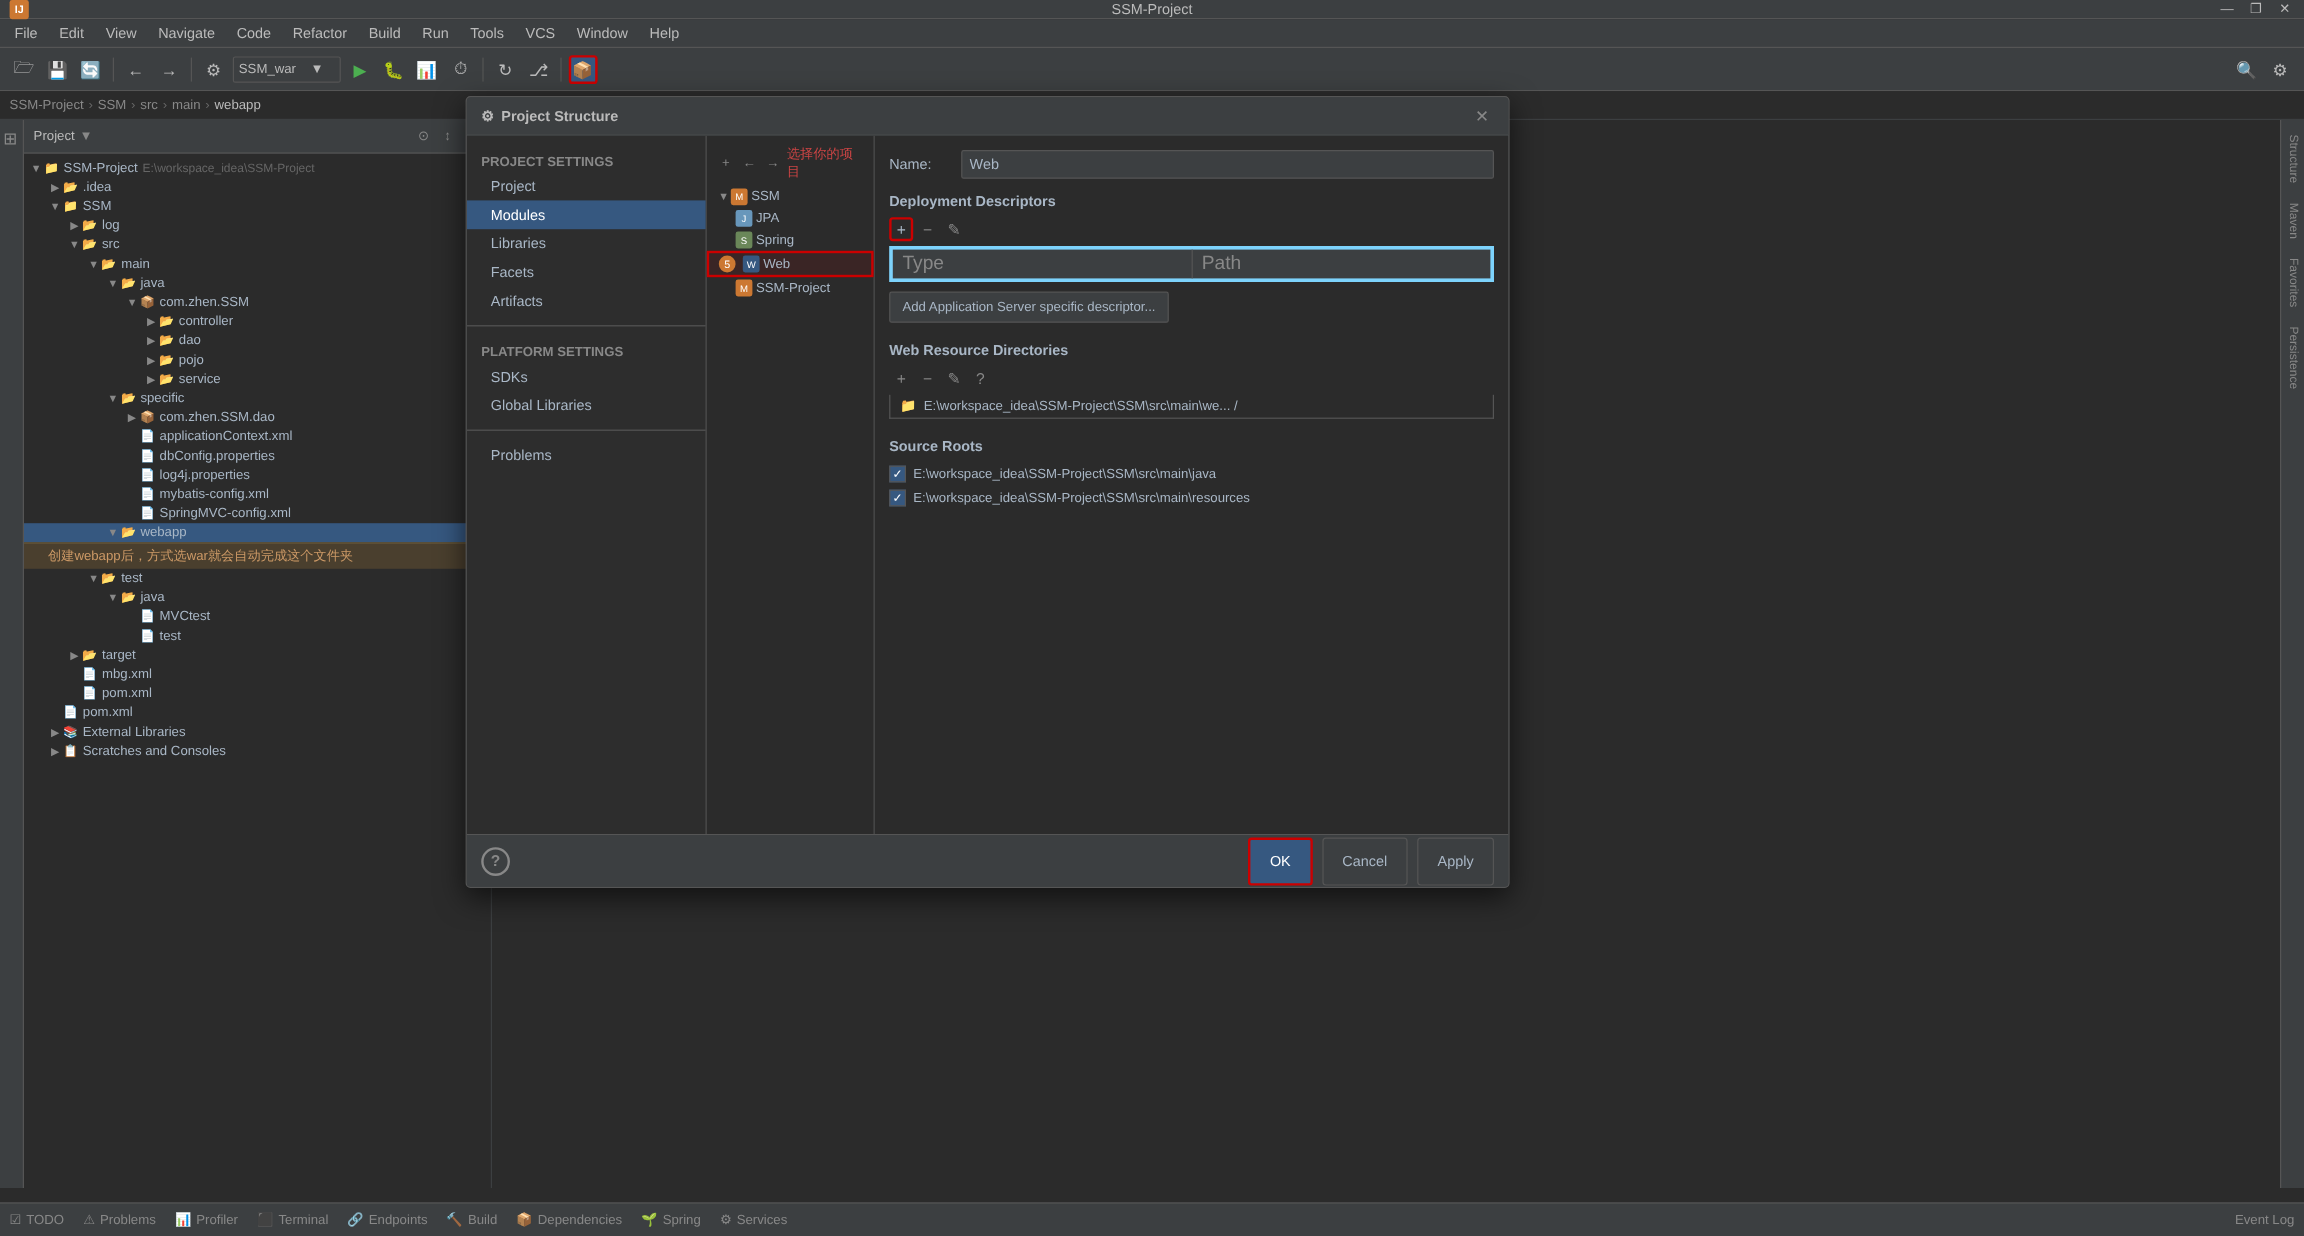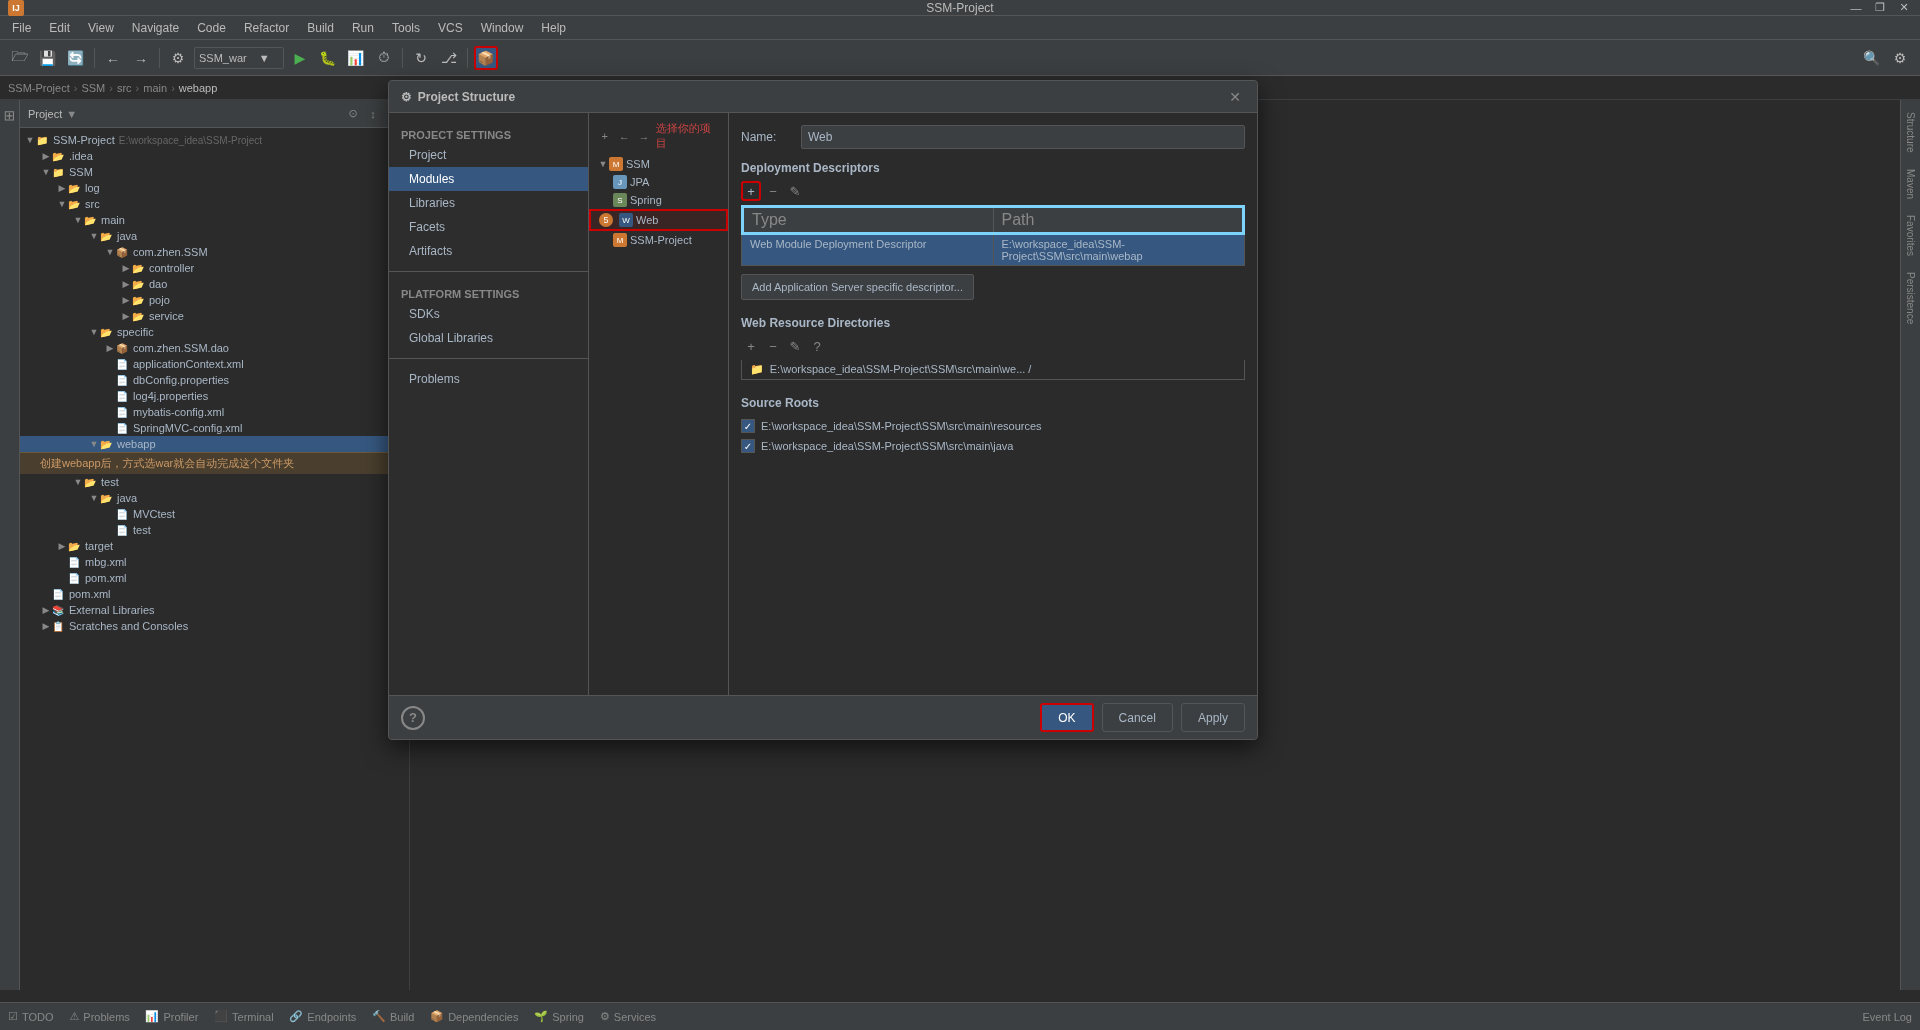--- a/index.html
+++ b/index.html
@@ -519,21 +519,21 @@
     }
     .footer-left {
       display: flex;
       align-items: center;
     }
     .footer-right {
       display: flex;
       gap: 8px;
     }
     .dialog-btn {
-      height: 29px;
+      height: 40px;
       padding: 0 16px;
       font-size: 12px;
       border-radius: 3px;
       cursor: pointer;
       border: 1px solid #555;
       text-align: right;
     }
     .dialog-btn.secondary {
       background: #3c3f41;
       color: #a9b7c6;
@@ -995,24 +995,20 @@
         <div class="section-title">Deployment Descriptors</div>
         <div class="section-toolbar">
           <button class="section-tool-btn" style="border:2px solid #cc0000;color:#a9b7c6;border-radius:3px;">+</button>
           <button class="section-tool-btn">−</button>
           <button class="section-tool-btn">✎</button>
         </div>
         <div class="table-header">
           <span class="table-cell">Type</span>
           <span class="table-cell">Path</span>
         </div>
-        <div class="table-row selected">
-          <span class="table-cell">Web Module Deployment Descriptor</span>
-          <span class="table-cell">E:\workspace_idea\SSM-Project\SSM\src\main\webap</span>
-        </div>
         
         <button class="app-server-btn">Add Application Server specific descriptor...</button>
       </div>
 
       <div class="web-resource-section">
         <div class="section-title">Web Resource Directories</div>
         <div class="section-toolbar">
           <button class="section-tool-btn">+</button>
           <button class="section-tool-btn">−</button>
           <button class="section-tool-btn">✎</button>
@@ -1023,25 +1019,25 @@
             <span style="color:#888;margin-right:3px;">📁</span>
             <span>E:\workspace_idea\SSM-Project\SSM\src\main\we... /</span>
           </span>
         </div>
       </div>
 
       <div style="margin-top:16px;">
         <div class="section-title">Source Roots</div>
         <div class="checkbox-item">
           <div class="checkbox checked"></div>
-          <span>E:\workspace_idea\SSM-Project\SSM\src\main\resources</span>
+          <span>E:\workspace_idea\SSM-Project\SSM\src\main\java</span>
         </div>
         <div class="checkbox-item">
           <div class="checkbox checked"></div>
-          <span>E:\workspace_idea\SSM-Project\SSM\src\main\java</span>
+          <span>E:\workspace_idea\SSM-Project\SSM\src\main\resources</span>
         </div>
       </div>
     </div>
   </div>
 
   <div class="dialog-footer">
     <div class="footer-left">
       <span style="width:24px;height:24px;border-radius:50%;border:2px solid #888;display:flex;align-items:center;justify-content:center;color:#888;cursor:pointer;font-size:13px;font-weight:bold;">?</span>
     </div>
     <div class="footer-right">

